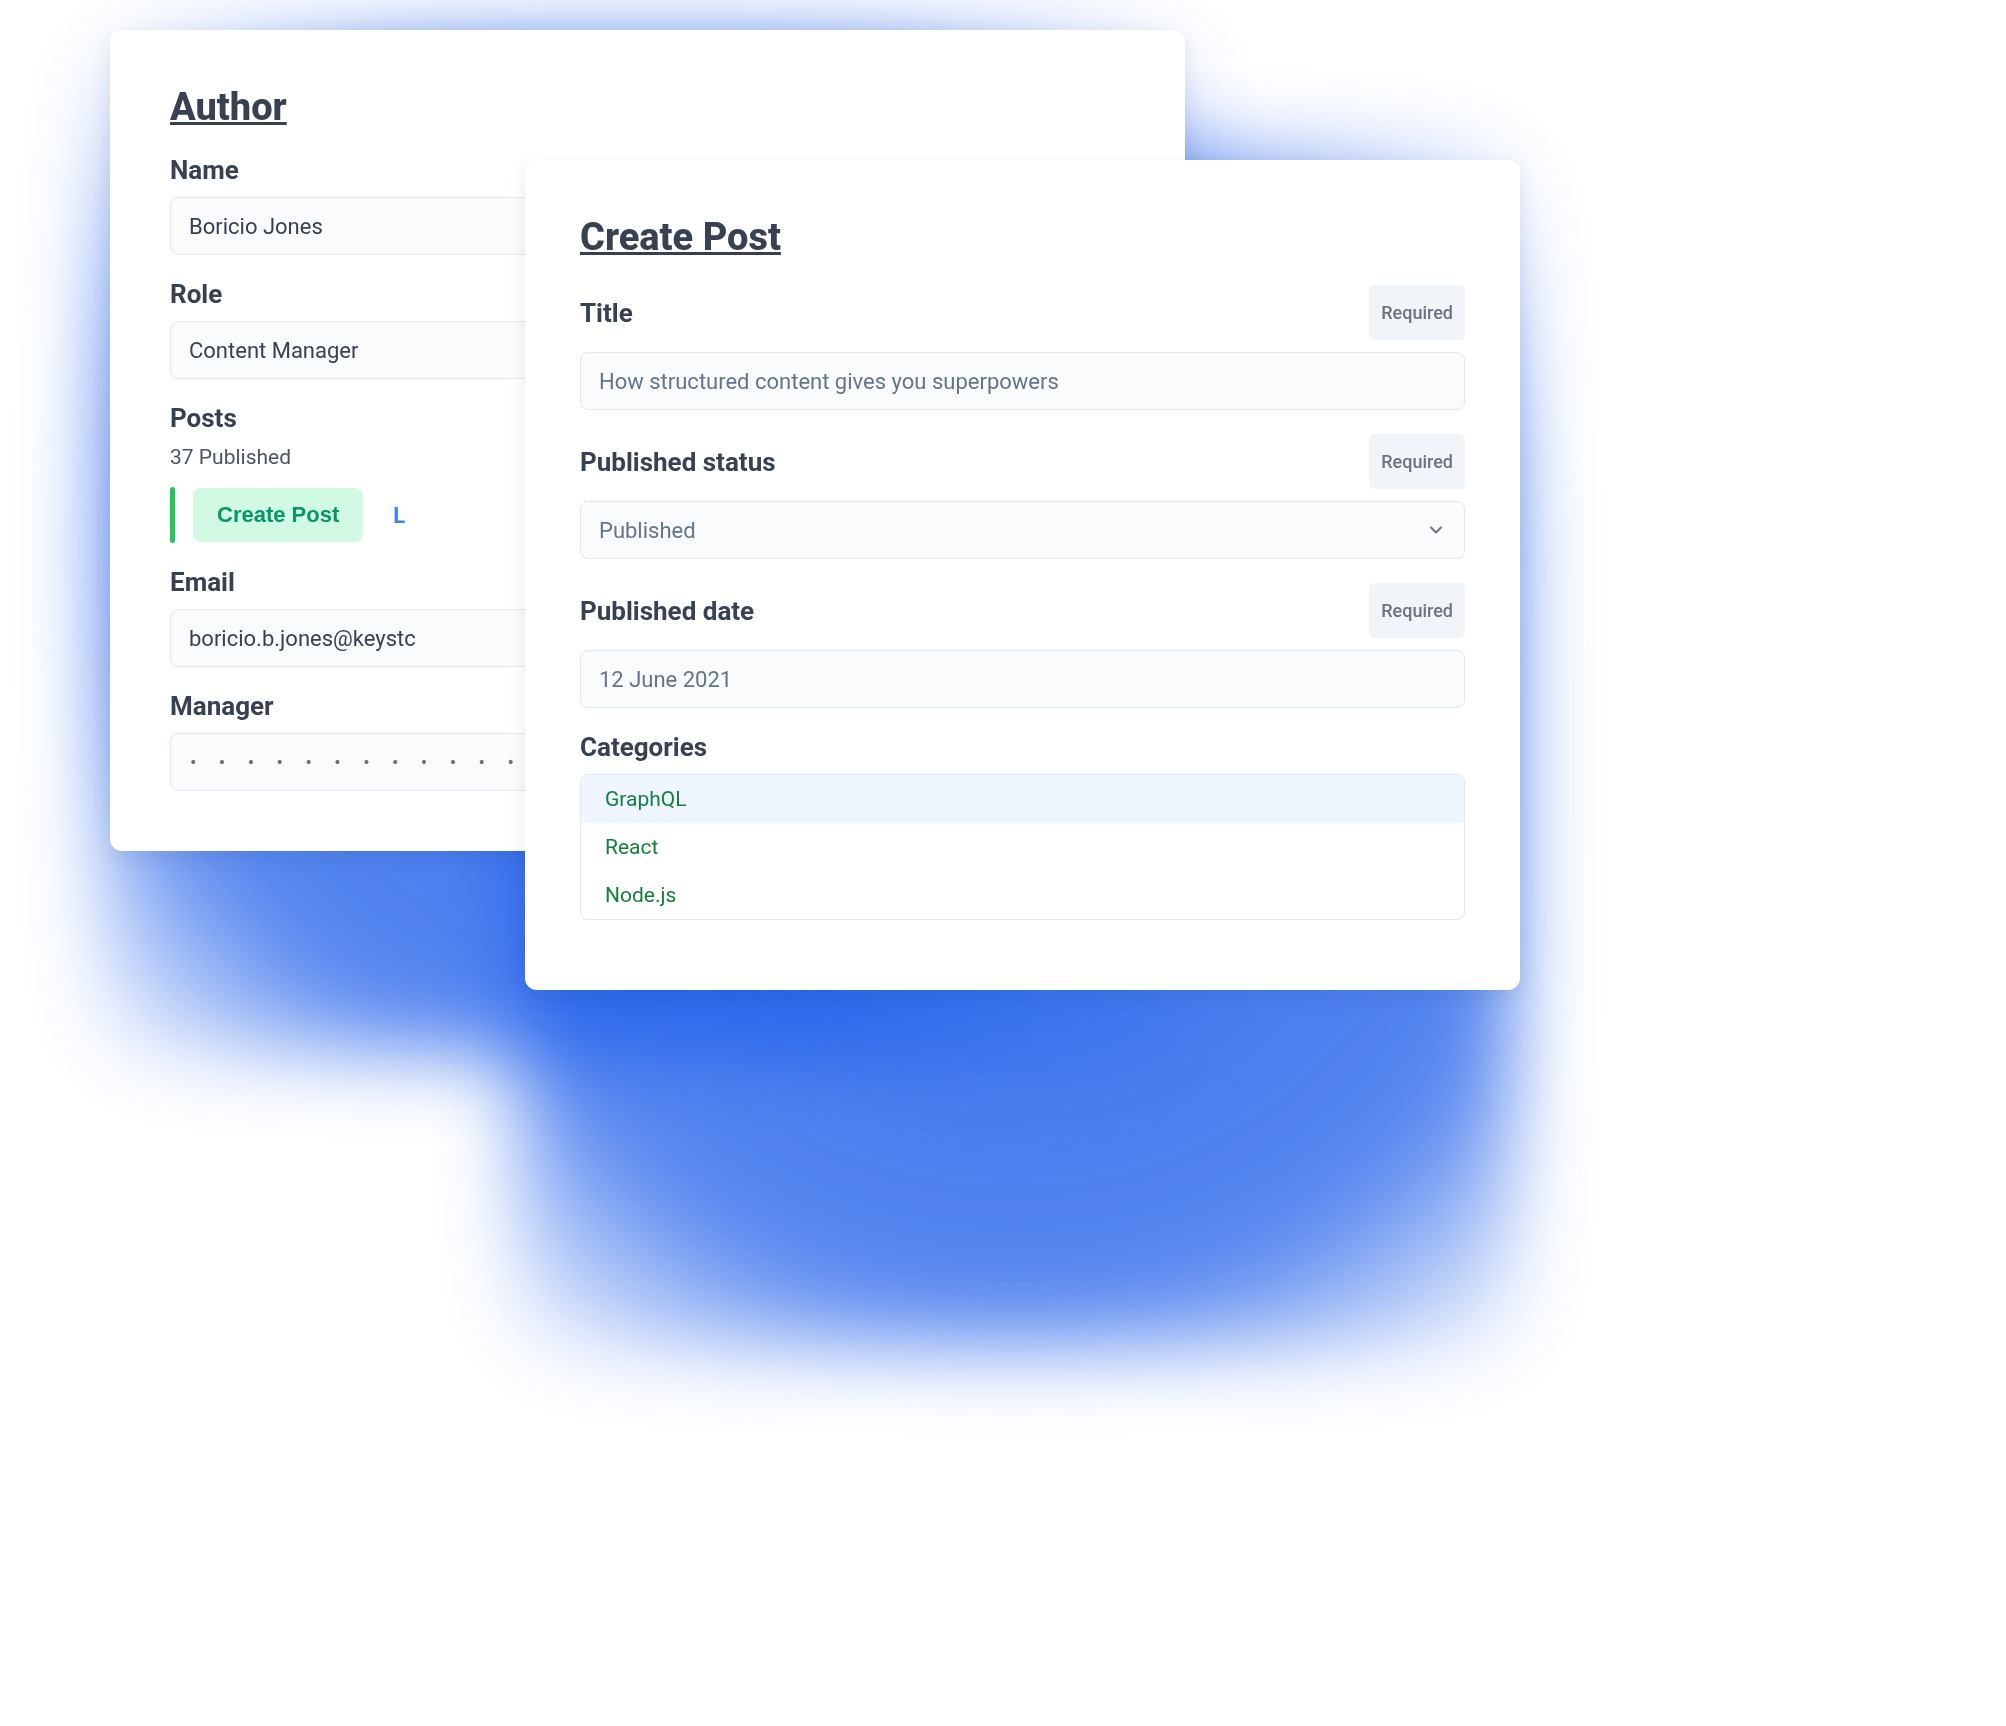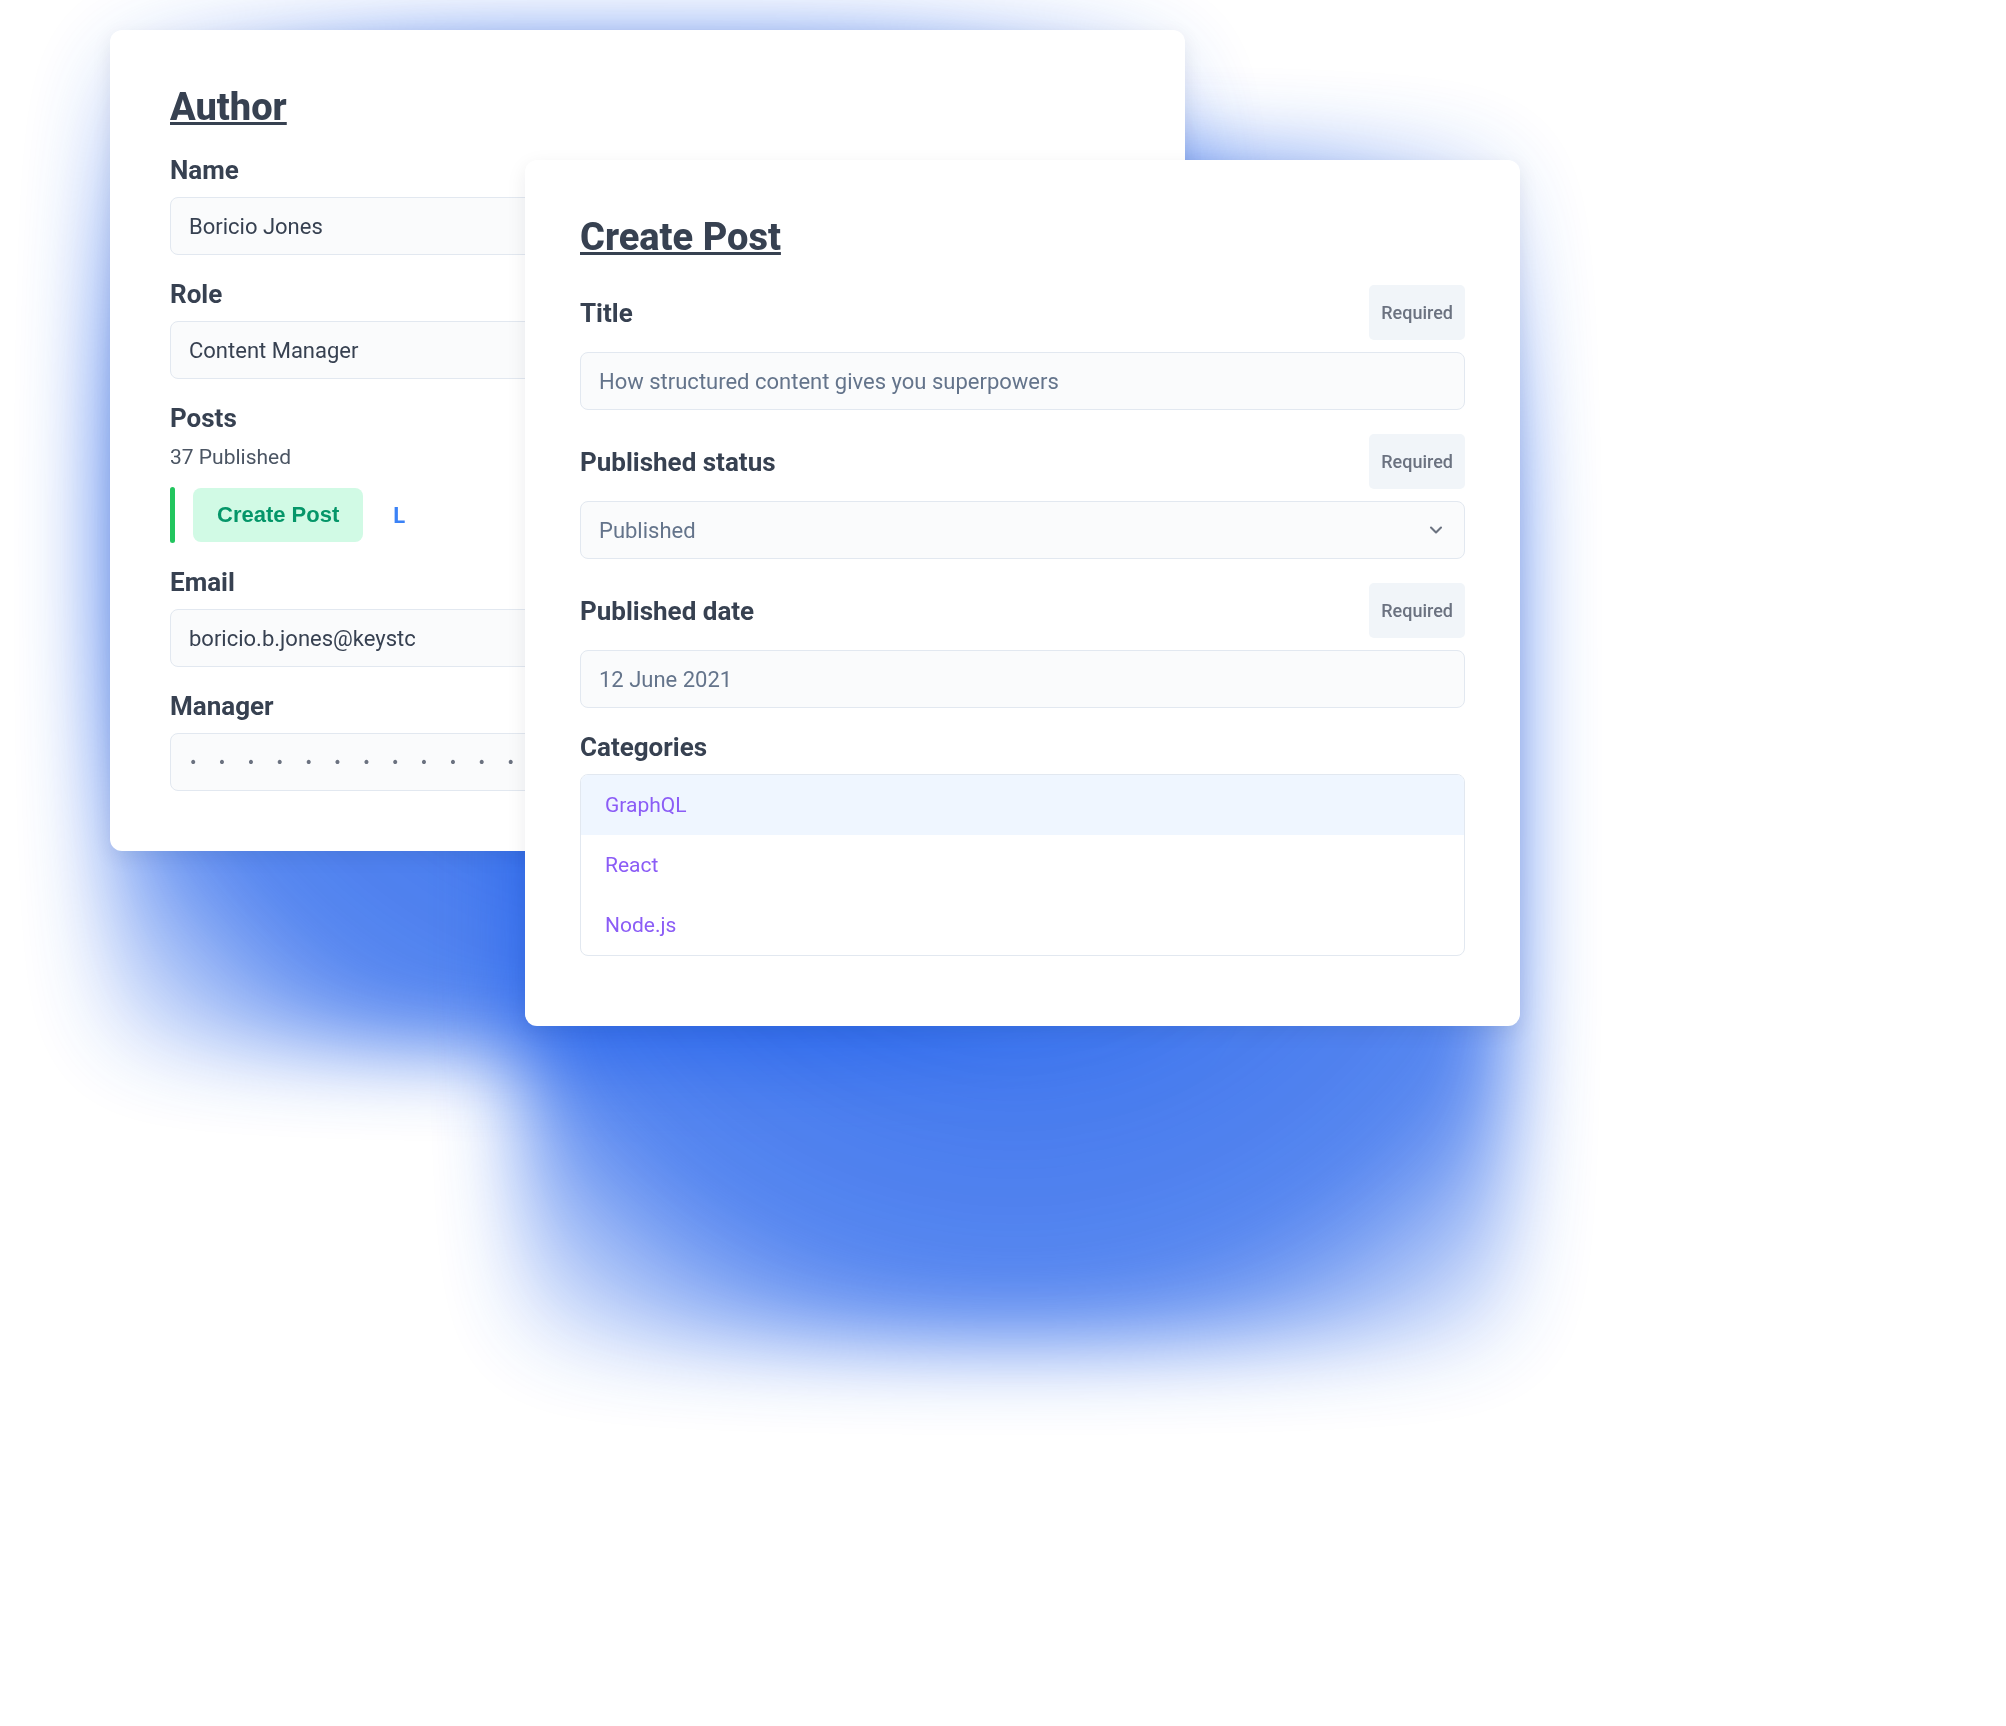--- a/index.html
+++ b/index.html
@@ -182,23 +182,23 @@
       background: #cbd5e1;
     }
     .dropdown {
       border: 1.5px solid #e2e8f0;
       border-radius: 8px;
       margin-top: 10px;
       overflow: hidden;
       background: #ffffff;
     }
     .dropdown-option {
-      padding: 18px 24px;
+      padding: 12px 24px;
       font-size: 21px;
-      color: #8b5cf6;
+      color: #15803d;
       cursor: pointer;
     }
     .dropdown-option.highlighted {
       background: #eff6ff;
     }
     svg { display: block; }
   </style>
 </head>
 <body>
 

